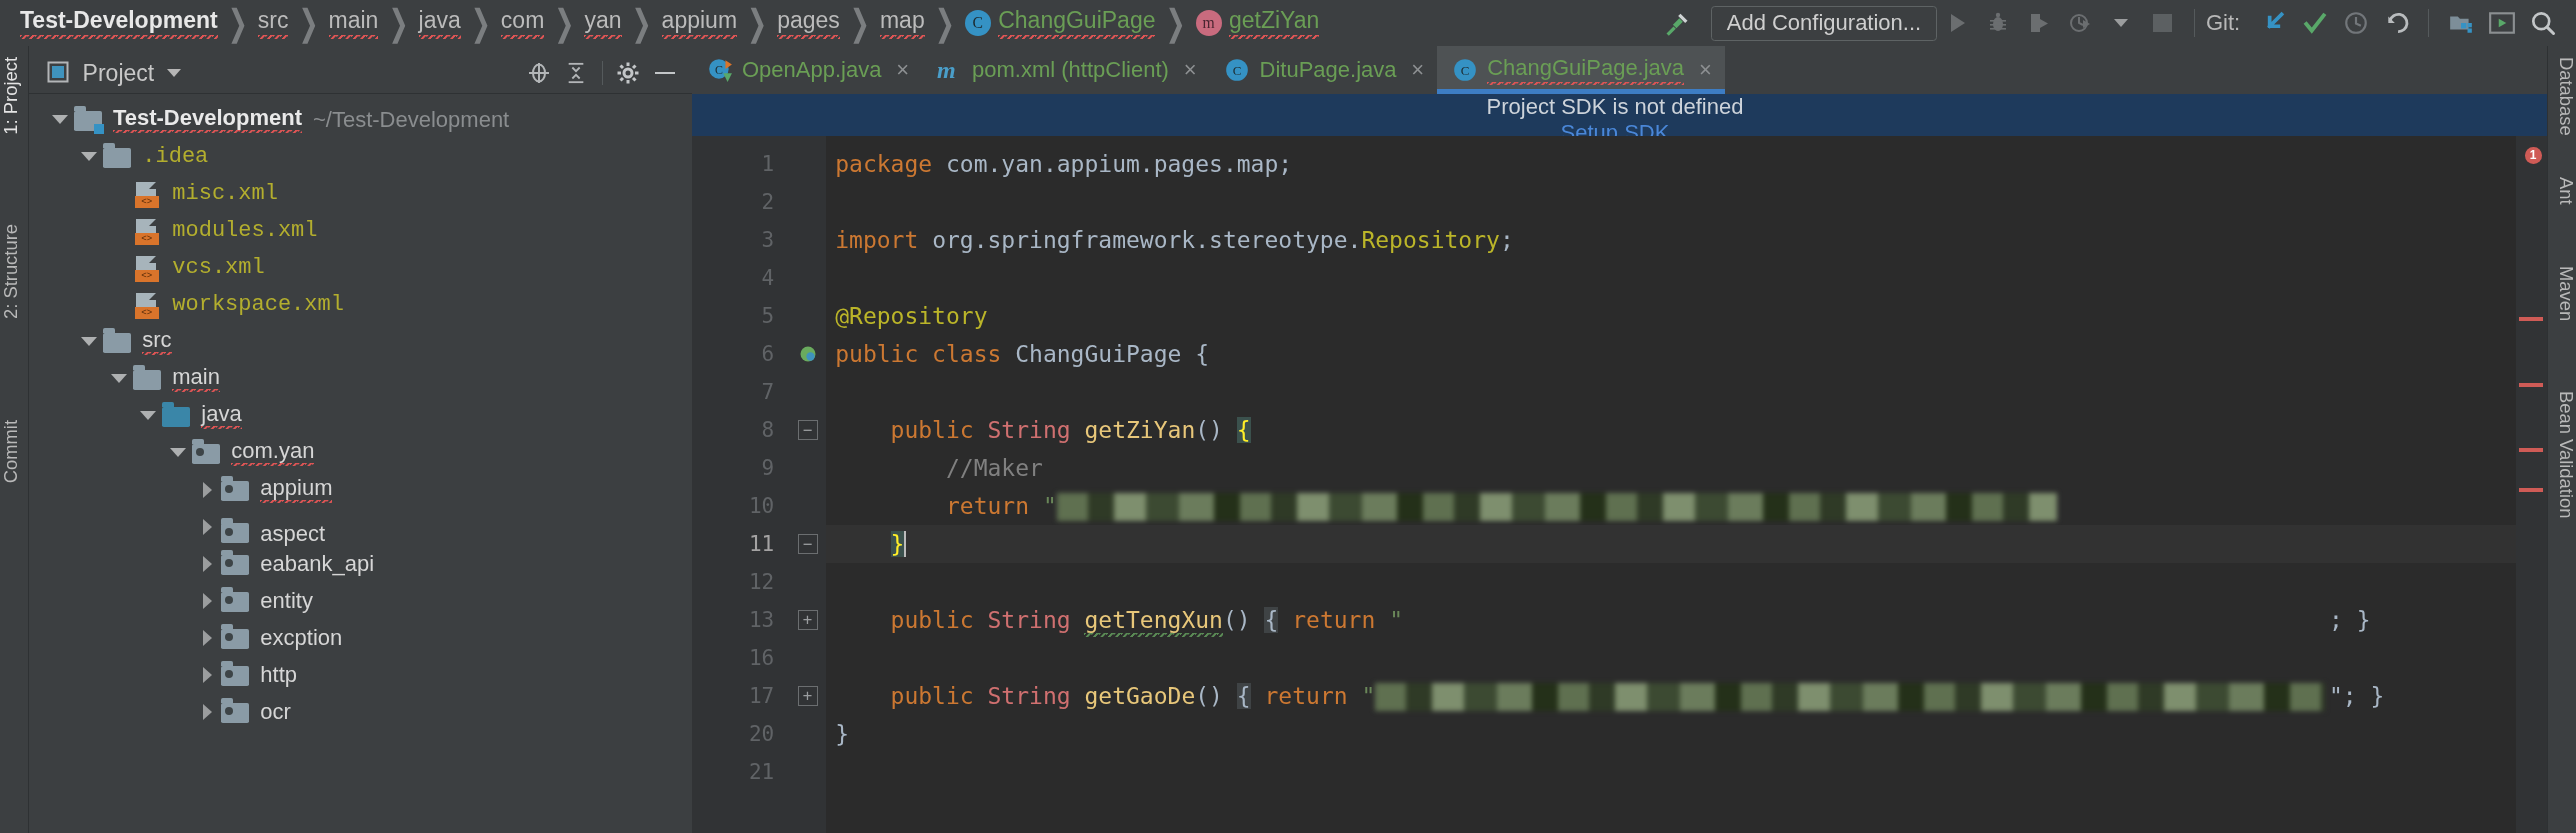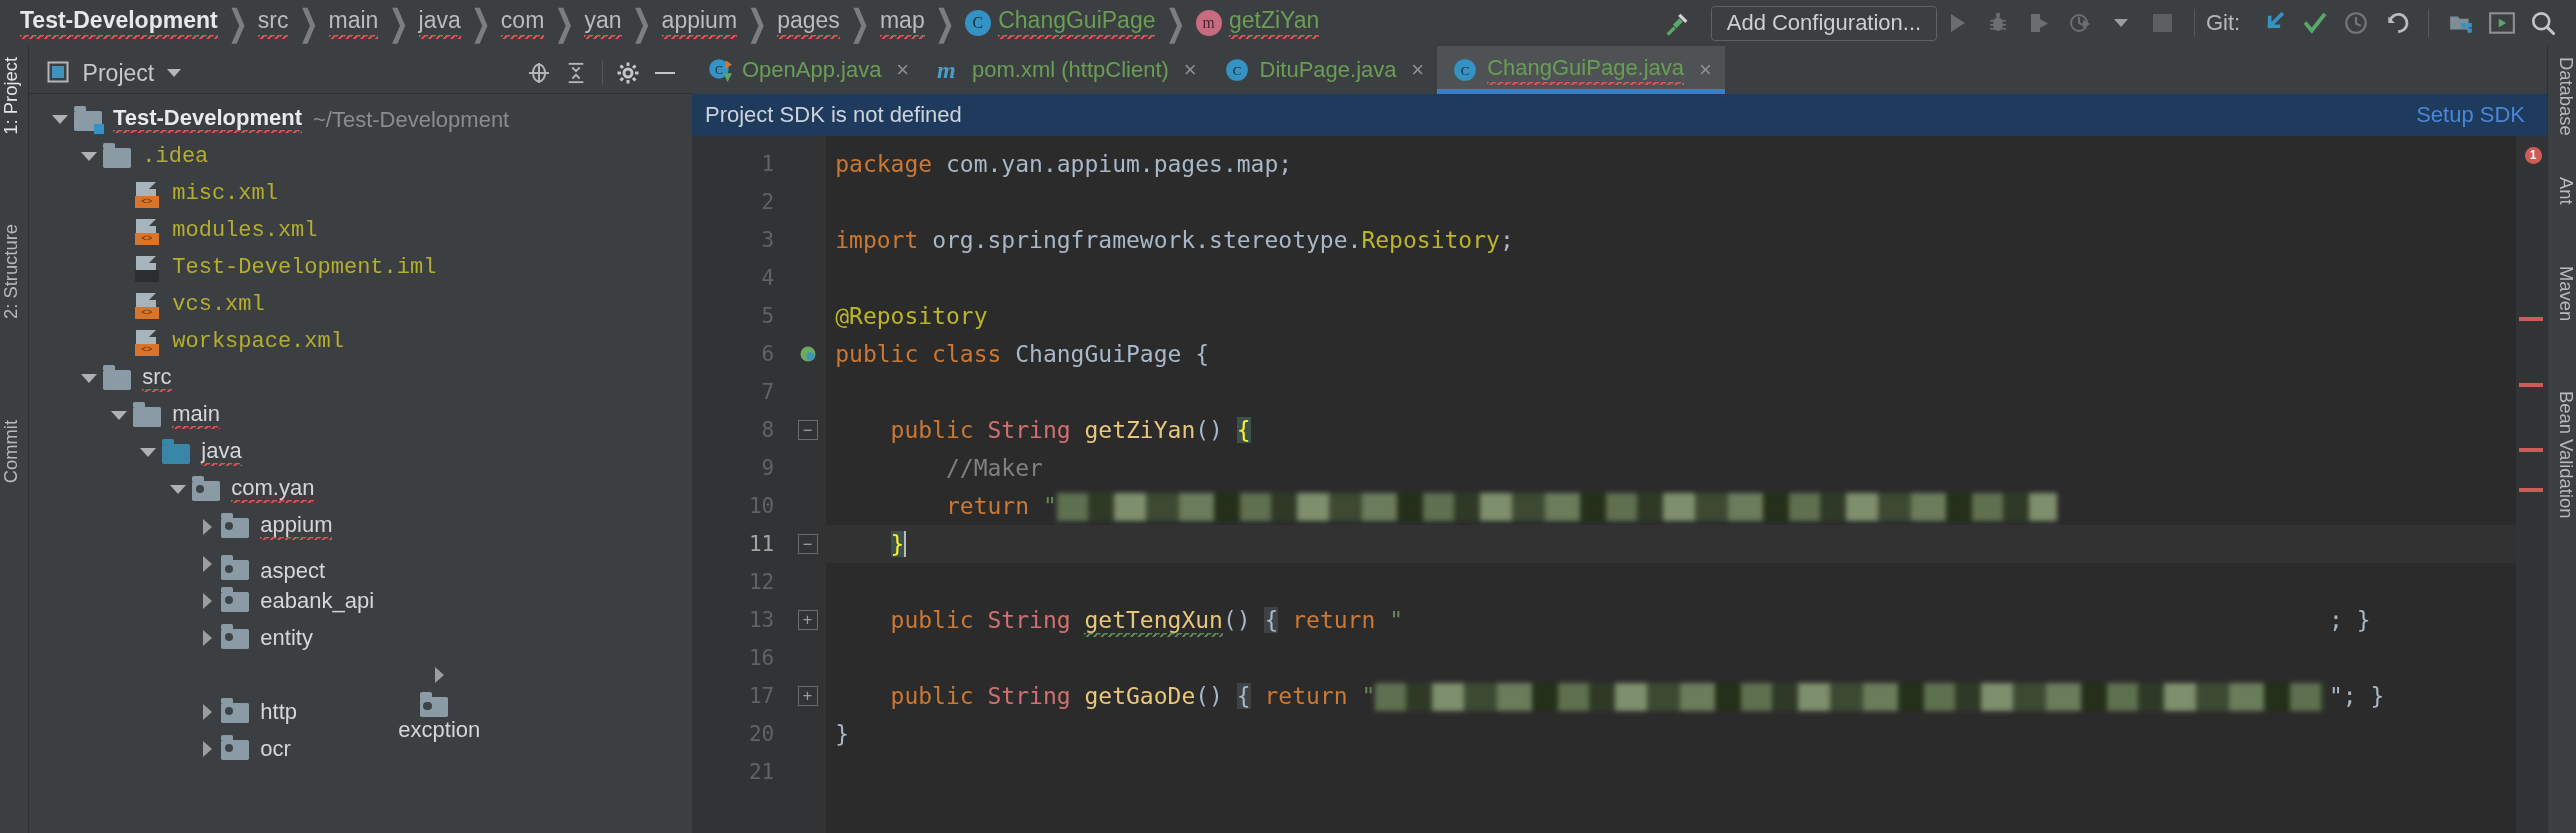--- a/index.html
+++ b/index.html
@@ -149,21 +149,21 @@
   }
   .tabico { width: 26px; height: 26px; margin-right: 9.2px; flex:0 0 auto; position: relative; }
   .tabx { color: #8d9092; font-size: 22px; margin-left: 14.8px; }
   .mvn { color:#4a9ec9; font-style: italic; font-weight: bold; font-size: 24px;
          font-family:"Liberation Serif", serif; }
 
   
   #notif {
     height: 42px; background: #1e3a5c;
     display: flex; align-items: center; padding: 0 22px 0 13px;
-    color: #cdd3da; font-size: 22px;
+    color: #cdd3da; font-size: 22px; flex-direction: column;
   }
   #notif .link { color: #4a87d8; }
 
   
   #codearea { position: relative; height: 697px; background: #2b2b2b; display:flex; }
   #gutter {
     width: 97px; background: #313335; flex: 0 0 auto;
     position: relative; padding-top: 9.2px;
   }
   #foldcol { width: 37px; background: #313335; flex: 0 0 auto; padding-top: 9.2px; }
@@ -434,72 +434,64 @@
         <span class="tico">
           <span class="file"></span>
           <span class="badge">&lt;&gt;</span>
         </span>
         <span class="tlabel olive">modules.xml</span>
       </div>
       <div class="tnode" style="padding-left: 76px;">
         <span class="tw"></span>
         <span class="tico">
           <span class="file"></span>
-          <span class="badge dark"></span>
-        </span>
-        <span class="tlabel olive">Test-Development.iml</span>
+          <span class="badge">&lt;&gt;</span>
+        </span>
+        <span class="tlabel olive">vcs.xml</span>
       </div>
       <div class="tnode" style="padding-left: 76px;">
         <span class="tw"></span>
         <span class="tico">
           <span class="file"></span>
           <span class="badge">&lt;&gt;</span>
         </span>
-        <span class="tlabel olive">vcs.xml</span>
+        <span class="tlabel olive">workspace.xml</span>
+      </div>
+      <div class="tnode" style="padding-left: 46px;">
+        <span class="tw">
+          <span class="tri-dn"></span>
+        </span>
+        <span class="tico">
+          <span class="fld"></span>
+        </span>
+        <span class="tlabel squig">src</span>
       </div>
       <div class="tnode" style="padding-left: 76px;">
-        <span class="tw"></span>
-        <span class="tico">
-          <span class="file"></span>
-          <span class="badge">&lt;&gt;</span>
-        </span>
-        <span class="tlabel olive">workspace.xml</span>
-      </div>
-      <div class="tnode" style="padding-left: 46px;">
         <span class="tw">
           <span class="tri-dn"></span>
         </span>
         <span class="tico">
           <span class="fld"></span>
         </span>
-        <span class="tlabel squig">src</span>
-      </div>
-      <div class="tnode" style="padding-left: 76px;">
+        <span class="tlabel squig">main</span>
+      </div>
+      <div class="tnode" style="padding-left: 105px;">
         <span class="tw">
           <span class="tri-dn"></span>
         </span>
         <span class="tico">
-          <span class="fld"></span>
-        </span>
-        <span class="tlabel squig">main</span>
-      </div>
-      <div class="tnode" style="padding-left: 105px;">
+          <span class="fld blue"></span>
+        </span>
+        <span class="tlabel squig">java</span>
+      </div>
+      <div class="tnode" style="padding-left: 135px; align-items: center;">
         <span class="tw">
           <span class="tri-dn"></span>
         </span>
         <span class="tico">
-          <span class="fld blue"></span>
-        </span>
-        <span class="tlabel squig">java</span>
-      </div>
-      <div class="tnode" style="padding-left: 135px; align-items: center;">
-        <span class="tw">
-          <span class="tri-dn"></span>
-        </span>
-        <span class="tico">
           <span class="fld">
             <span class="dot"></span>
           </span>
         </span>
         <span class="tlabel squig">com.yan</span>
       </div>
       <div class="tnode" style="padding-left: 164px;">
         <span class="tw">
           <span class="tri-rt"></span>
         </span>
@@ -536,21 +528,21 @@
         <span class="tw">
           <span class="tri-rt"></span>
         </span>
         <span class="tico">
           <span class="fld">
             <span class="dot"></span>
           </span>
         </span>
         <span class="tlabel">entity</span>
       </div>
-      <div class="tnode" style="padding-left: 164px; flex-direction: column;">
+      <div class="tnode" style="padding-left: 164px;">
         <span class="tw">
           <span class="tri-rt"></span>
         </span>
         <span class="tico">
           <span class="fld">
             <span class="dot"></span>
           </span>
         </span>
         <span class="tlabel">excption</span>
       </div>

